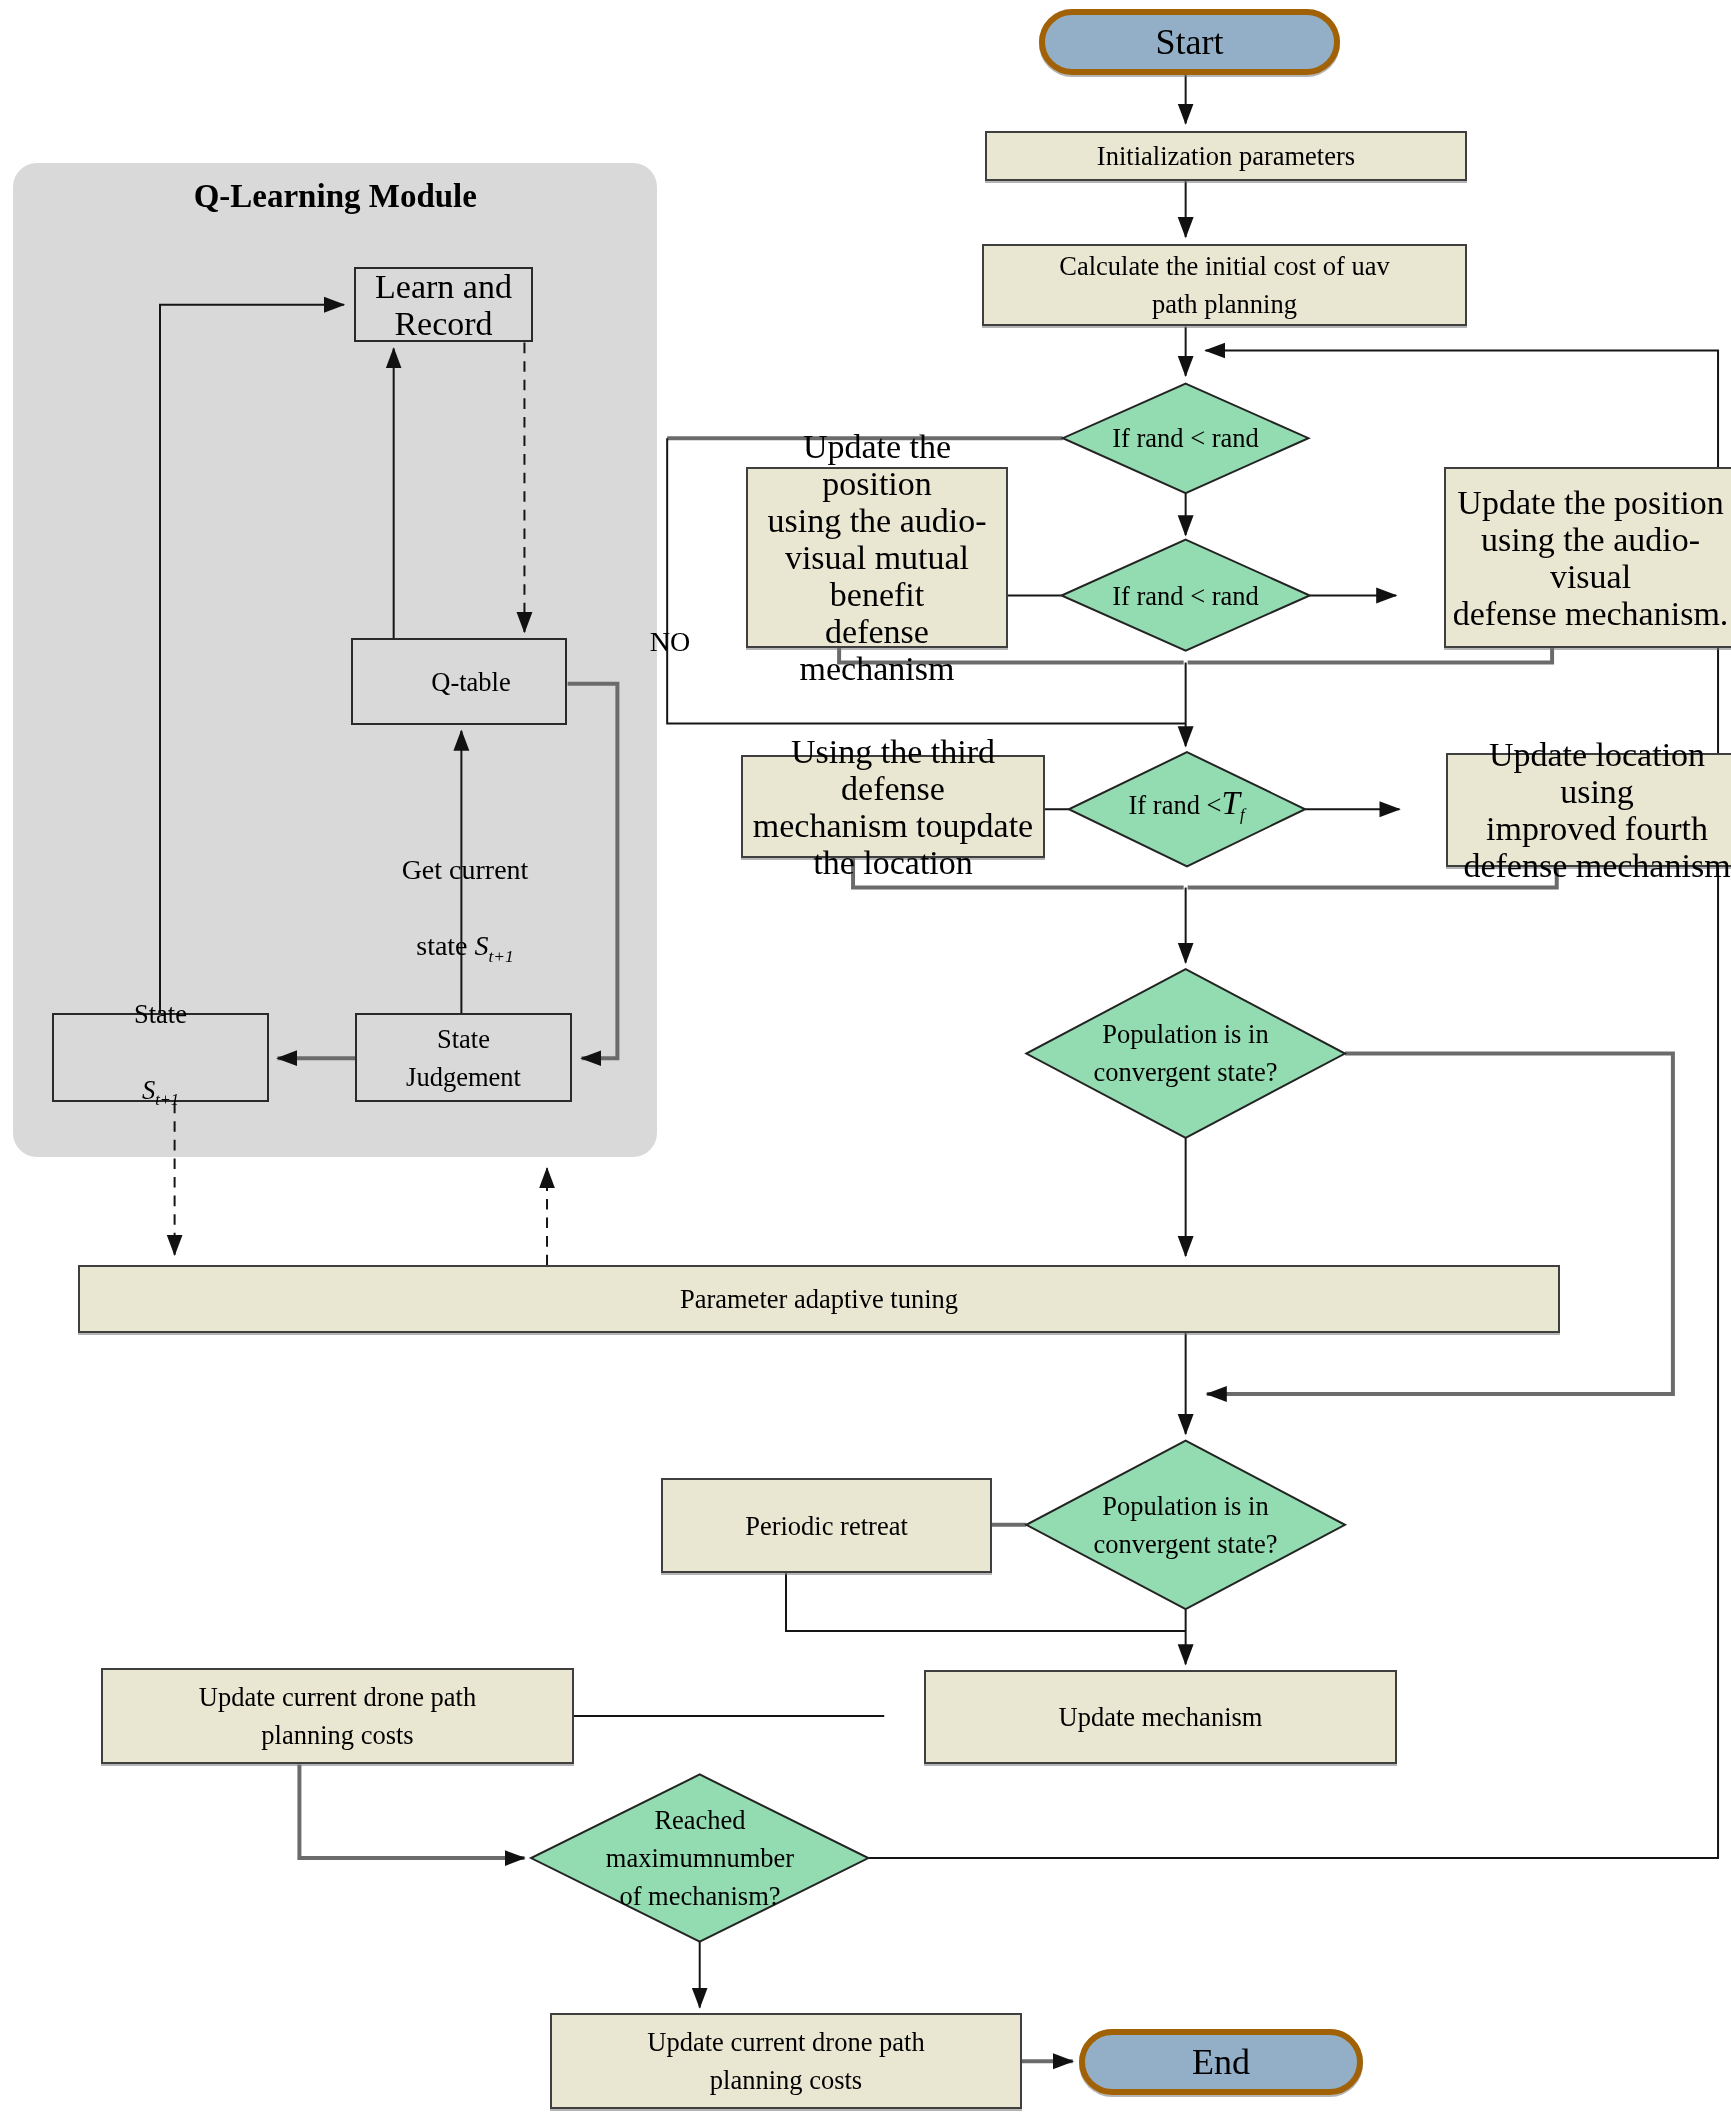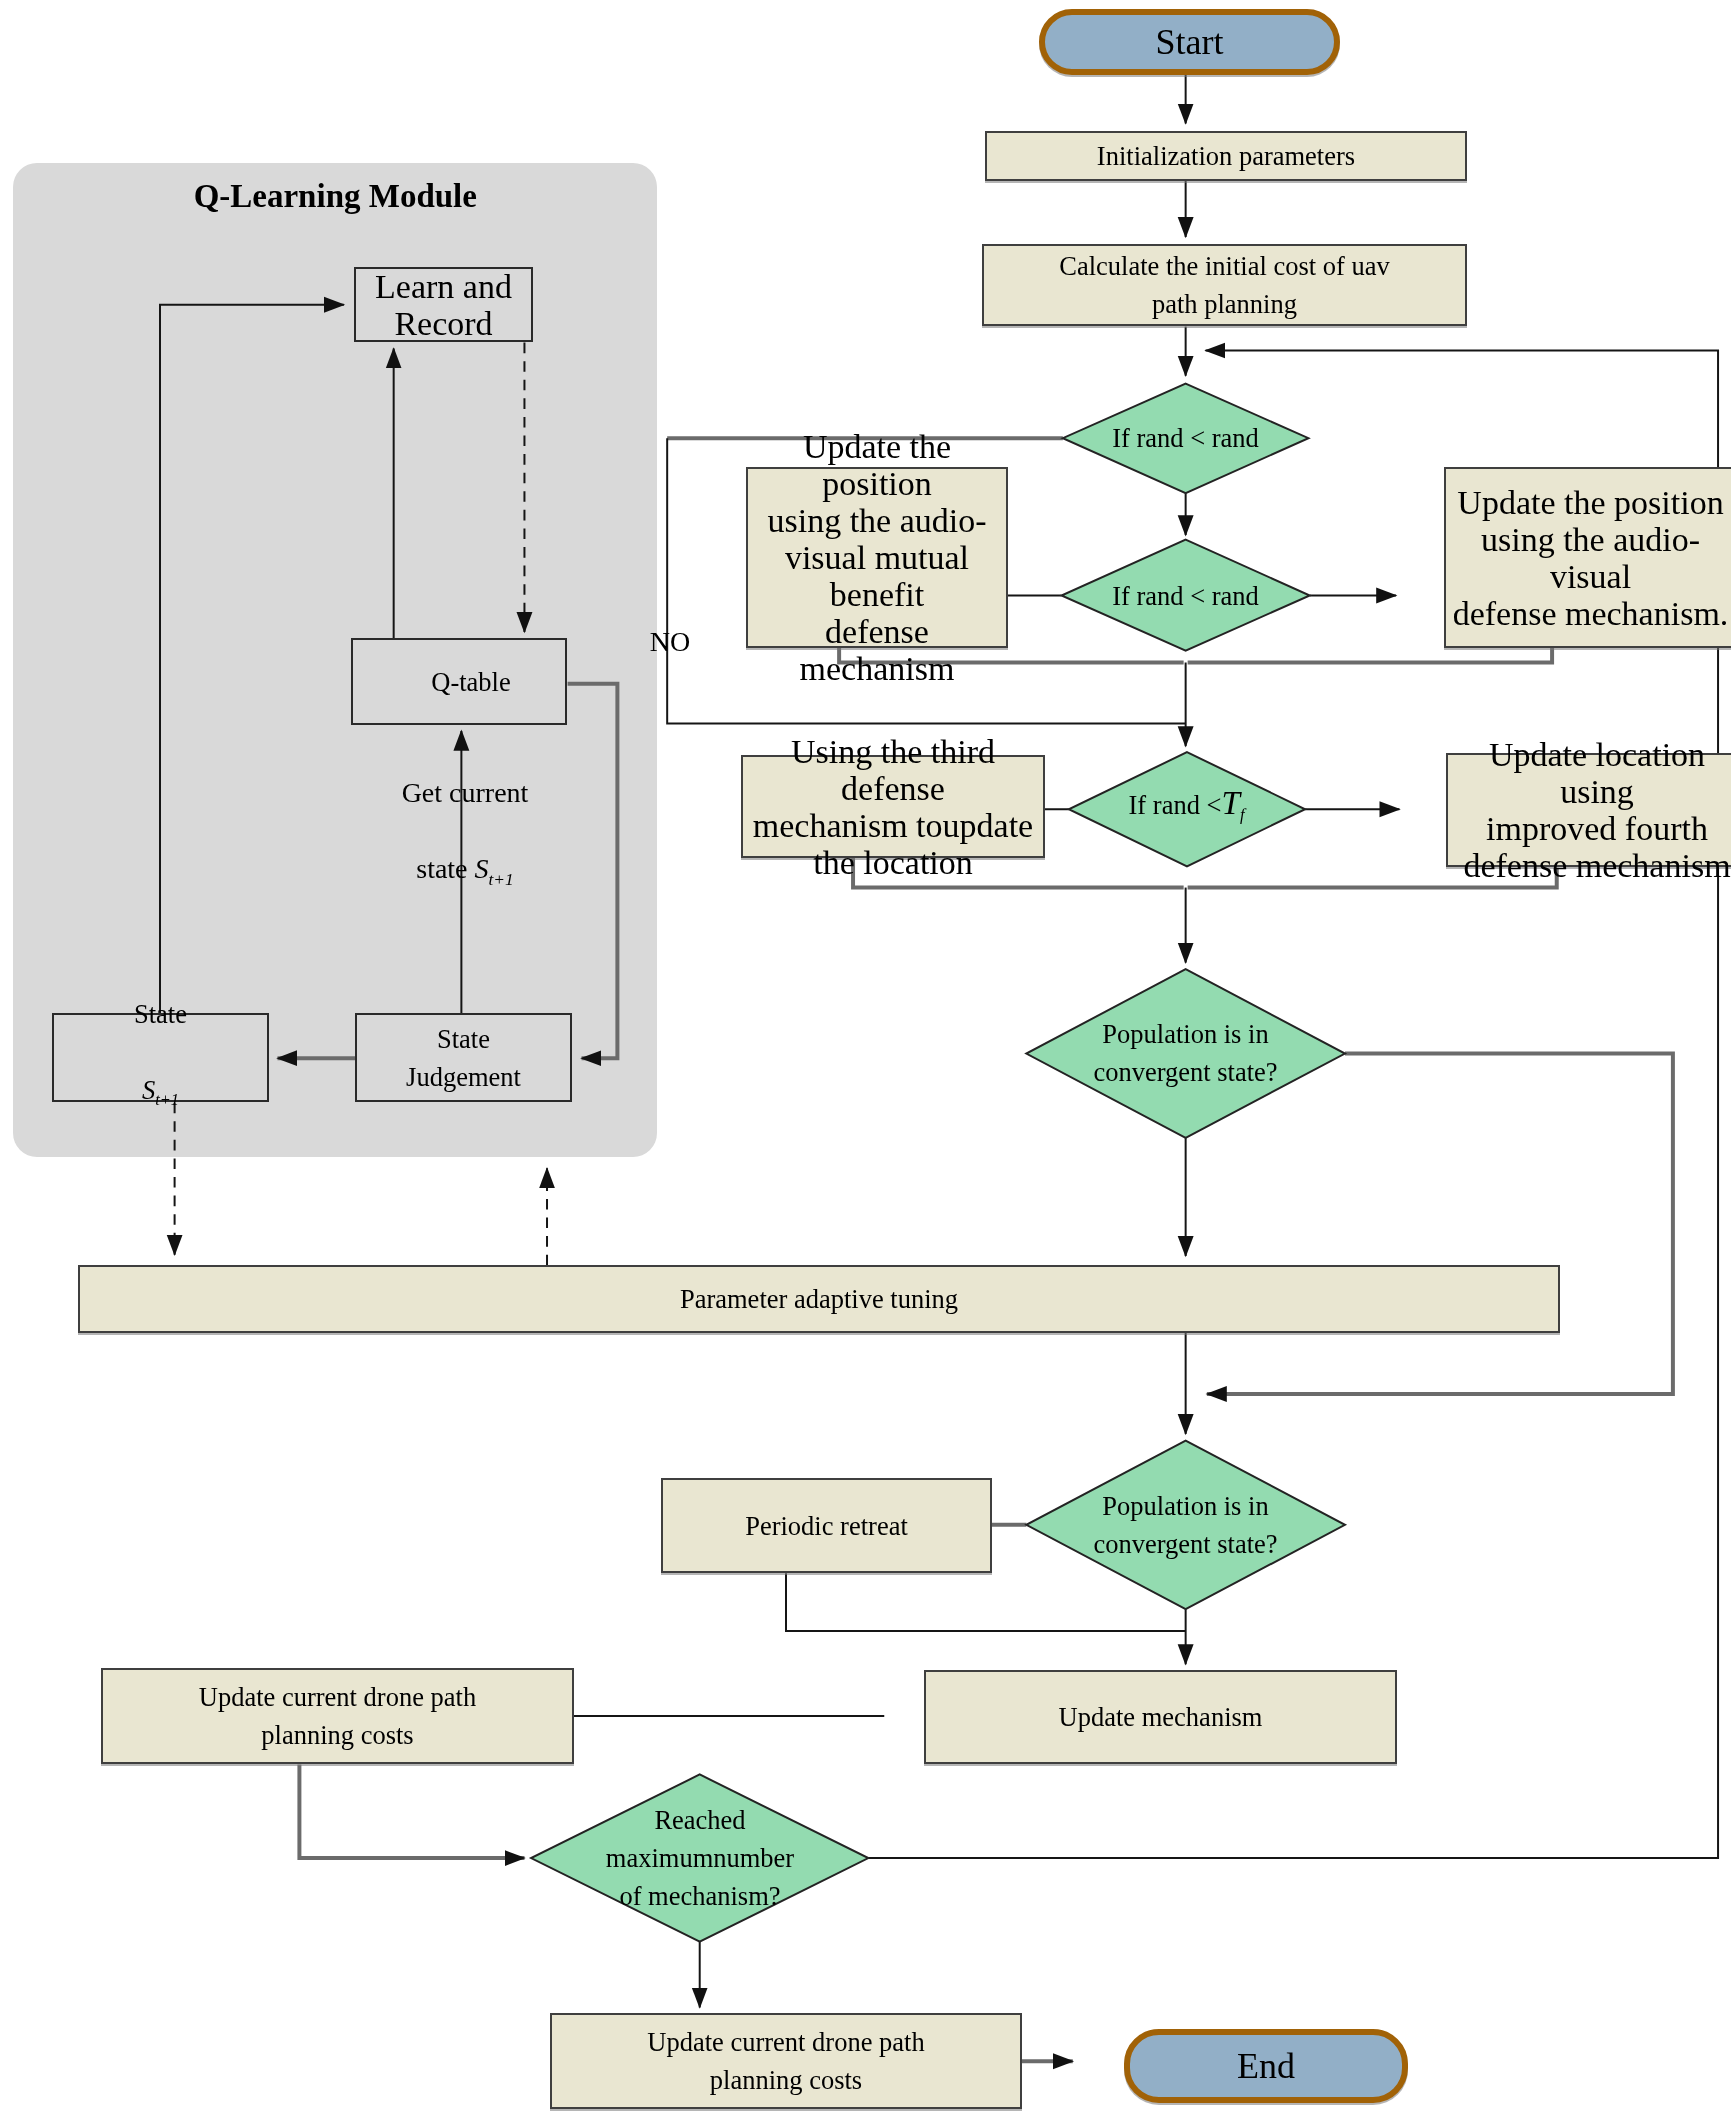--- a/index.html
+++ b/index.html
@@ -91,21 +91,21 @@
     <polygon points="1786,813 1973,897 1786,980 1599,897" fill="#93dbb0" stroke="#232323" stroke-width="3"></polygon>
     <polygon points="1788,1133 1966,1219 1788,1305 1610,1219" fill="#93dbb0" stroke="#232323" stroke-width="3"></polygon>
     <polygon points="1786,1460 2026,1587 1786,1714 1546,1587" fill="#93dbb0" stroke="#232323" stroke-width="3"></polygon>
     <polygon points="1786,2170 2026,2297 1786,2424 1546,2297" fill="#93dbb0" stroke="#232323" stroke-width="3"></polygon>
     <polygon points="1054,2673 1308,2799 1054,2925 800,2799" fill="#93dbb0" stroke="#232323" stroke-width="3"></polygon>
   </svg>
 
   <div class="abs capsule f54" style="left:1039px;top:9.3px;width:301px;height:66px;">
     <span>Start</span>
   </div>
-  <div class="abs capsule f54" style="left:1124px;top:2029px;width:284px;height:74px;">
+  <div class="abs capsule f54" style="left:1079px;top:2029px;width:284px;height:66px;">
     <span>End</span>
   </div>
 
   <div class="abs pbox f40" style="left:945px;top:131px;width:482px;height:50px;">Initialization parameters</div>
   <div class="abs pbox f40" style="left:942px;top:244px;width:485px;height:82px;">Calculate the initial cost of uav
 path planning</div>
   <div class="abs pbox f38" style="left:706px;top:467px;width:262px;height:181px;">Update the position
 using the audio-
 visual mutual benefit
 defense mechanism</div>
@@ -129,21 +129,21 @@
   <div class="abs gbox f38" style="left:354px;top:267px;width:179px;height:75px;">Learn and
 Record</div>
   <div class="abs gbox f40" style="left:351px;top:638px;width:216px;height:87px;padding-left:24px;">Q-table</div>
   <div class="abs gbox f40" style="left:52px;top:1013px;width:217px;height:89px;">
     <span><span>State</span><br>
       <span class="it">S</span><sub>t+1</sub></span>
   </div>
   <div class="abs gbox f40" style="left:355px;top:1013px;width:217px;height:89px;">State
 Judgement</div>
 
-  <div class="abs lbl f44" style="left:362px;top:777px;width:206px;height:80px;">
+  <div class="abs lbl f44" style="left:362px;top:854px;width:206px;height:80px;">
     <span>
       <span>Get current</span><br>
       <span>state</span>&nbsp;<span class="it">S</span><sub>t+1</sub>
     </span>
   </div>
   <div class="abs lbl f44" style="left:637px;top:624px;width:66px;height:35px;">NO</div>
 
   <div class="abs dtext f40" style="left:1066px;top:417px;width:239px;height:41px;">If rand &lt; rand</div>
   <div class="abs dtext f40" style="left:1066px;top:575px;width:239px;height:41px;">If rand &lt; rand</div>
   <div class="abs dtext f40" style="left:1067px;top:787px;width:239px;height:44px;">

